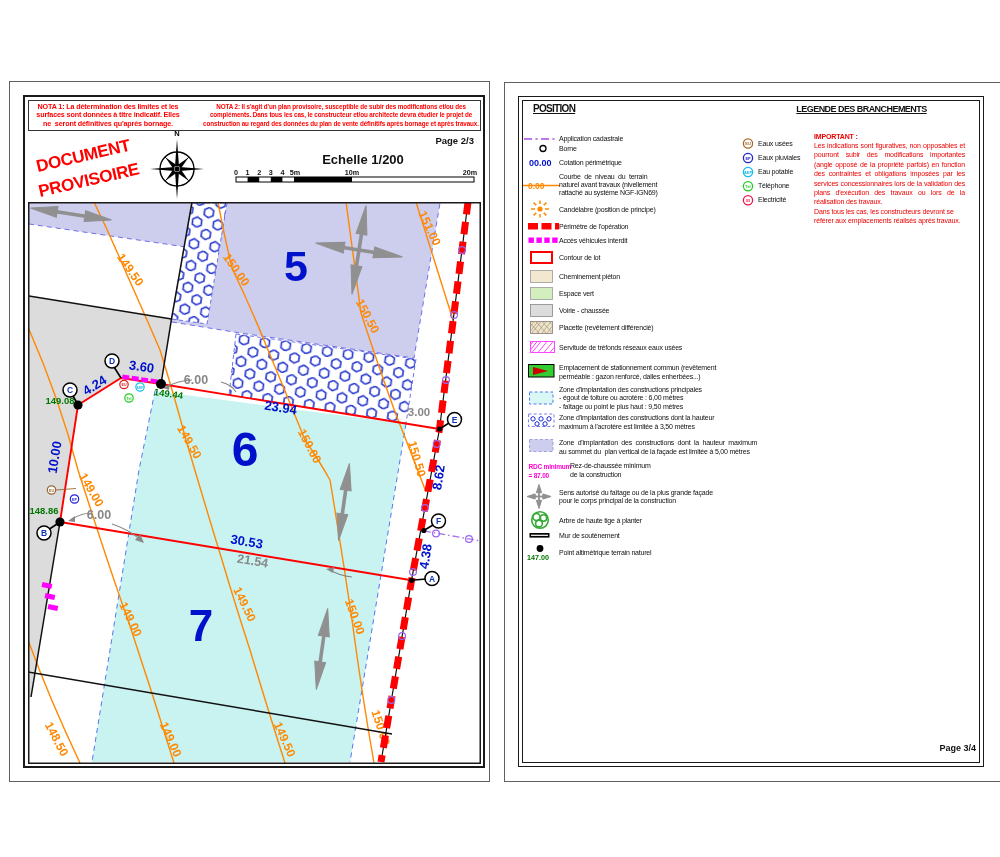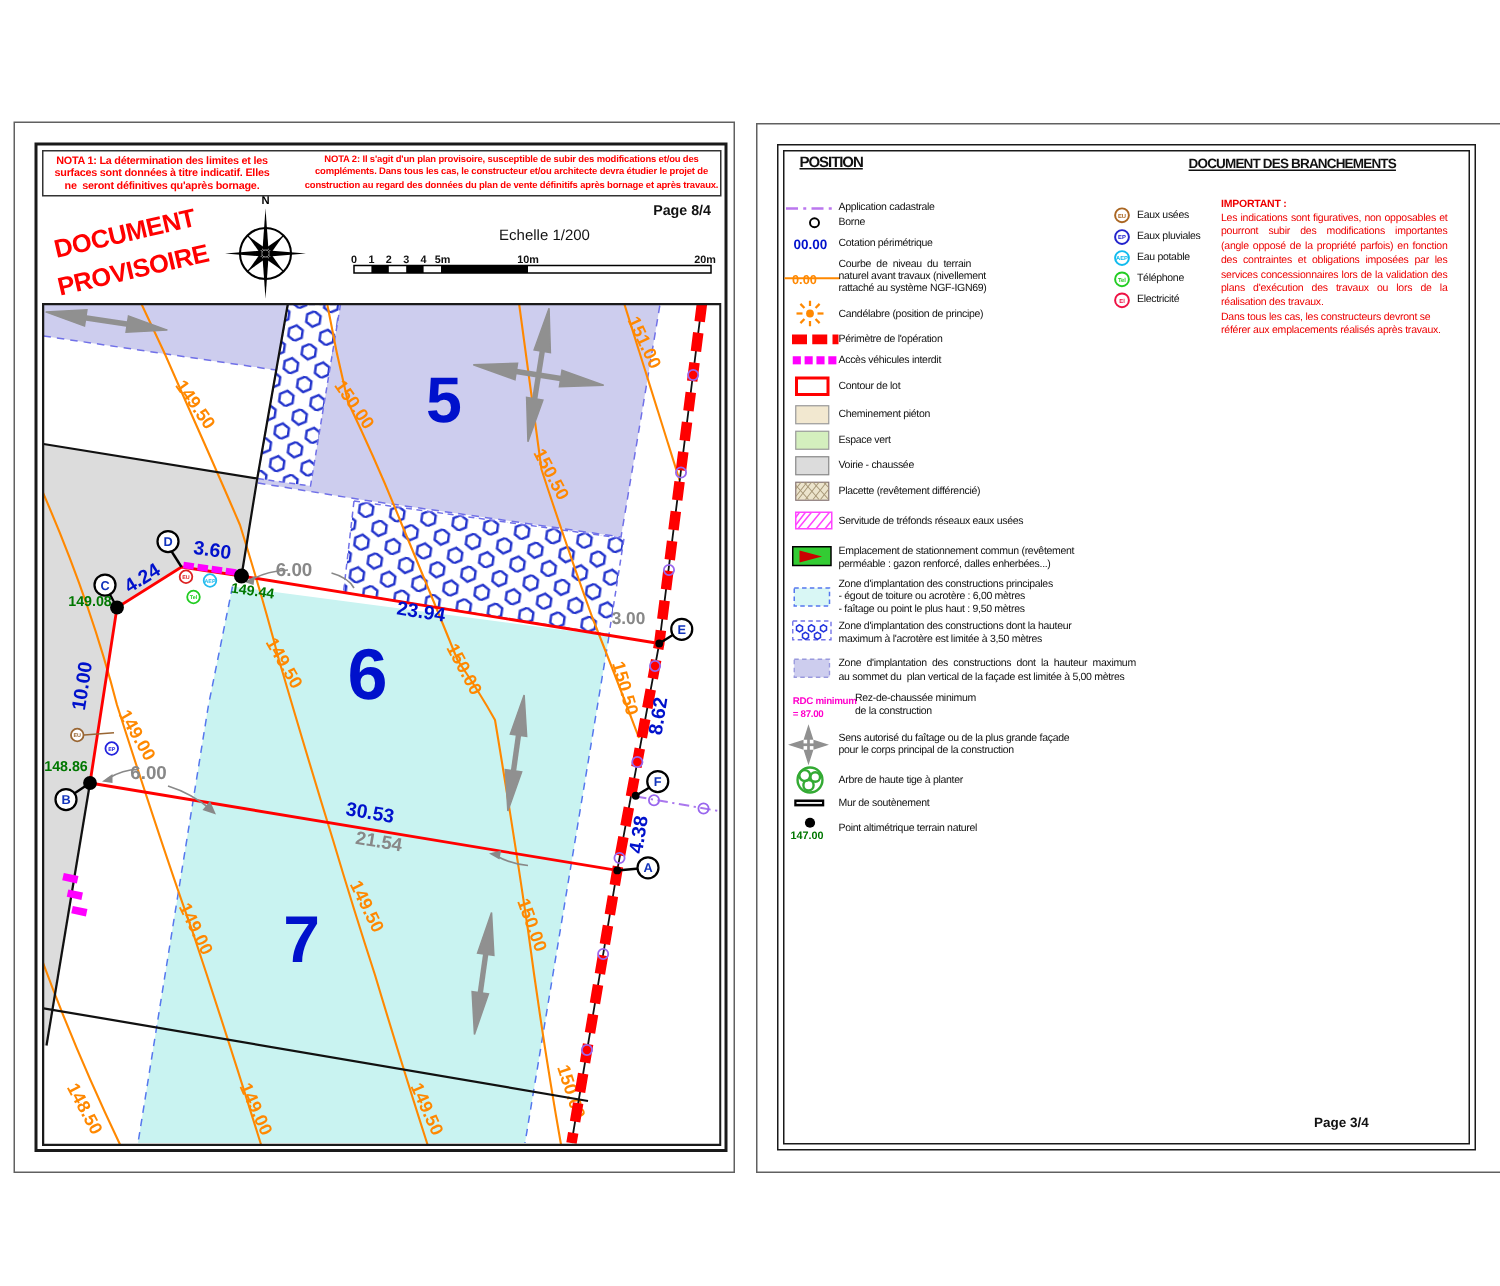--- a/index.html
+++ b/index.html
@@ -15,23 +15,23 @@
 <div class="abs" style="left:23px;top:95px;width:458px;height:669px;border:2px solid #1a1a1a;"></div>
 
 <div class="abs" style="left:28px;top:100px;width:451px;height:29px;border:1px solid #333;background:#fff;"></div>
 
 <div class="abs red" style="left:32px;top:102.5px;width:152px;font-size:7.2px;letter-spacing:-0.15px;line-height:8.9px;font-weight:bold;color:#f00;white-space:nowrap;">NOTA 1: La détermination des limites et les<br>surfaces sont données à titre indicatif. Elles<br>ne&nbsp; seront définitives qu'après bornage.</div>
 
 <div class="abs red" style="left:203px;top:102.5px;width:276px;font-size:6.3px;letter-spacing:-0.1px;line-height:8.9px;font-weight:bold;color:#f00;white-space:nowrap;">NOTA 2: Il s'agit d'un plan provisoire, susceptible de subir des modifications et/ou des<br>compléments. Dans tous les cas, le constructeur et/ou architecte devra étudier le projet de<br>construction au regard des données du plan de vente définitifs après bornage et après travaux.</div>
 
 <div class="abs" style="left:30px;top:143px;width:112px;transform:rotate(-13deg);transform-origin:50% 50%;color:#f00;font-weight:bold;font-size:17px;line-height:25px;text-align:center;letter-spacing:-0.3px;">DOCUMENT PROVISOIRE</div>
 
-<div class="abs" style="left:374px;top:135px;width:100px;text-align:right;font-size:9.5px;font-weight:bold;color:#111;">Page 8/4</div>
-
-<div class="abs" style="left:263px;top:152px;width:200px;text-align:center;font-size:10px;font-weight:normal;color:#111;">Echelle 1/200</div>
+<div class="abs" style="left:374px;top:135px;width:100px;text-align:right;font-size:9.5px;font-weight:bold;color:#111;">Page 2/3</div>
+
+<div class="abs" style="left:263px;top:152px;width:200px;text-align:center;font-size:13px;font-weight:bold;color:#111;">Echelle 1/200</div>
 
 <svg class="abs" style="left:146px;top:130px;" width="62" height="72" viewBox="0 0 62 72">
   <g transform="translate(31,39)">
     <circle r="17" fill="none" stroke="#000" stroke-width="1.4"></circle>
     <g stroke="#000" stroke-width="0.8">
       <line x1="-12" y1="-12" x2="12" y2="12"></line>
       <line x1="-12" y1="12" x2="12" y2="-12"></line>
     </g>
     <g fill="#000">
       <polygon points="0,-30 2,-2.5 -2,-2.5"></polygon>
@@ -299,21 +299,21 @@
 </svg>
 
 <div class="abs" style="left:504px;top:82px;width:500px;height:698px;border:1px solid #606060;background:#fff;"></div>
 
 <div class="abs" style="left:518px;top:96px;width:464px;height:669px;border:1.5px solid #1a1a1a;"></div>
 
 <div class="abs" style="left:522px;top:100px;width:456px;height:661px;border:1.5px solid #1a1a1a;"></div>
 
 <div class="abs" style="left:533px;top:103px;font-size:10px;letter-spacing:-0.7px;font-weight:bold;text-decoration:underline;color:#111;">POSITION</div>
 
-<div class="abs" style="left:780px;top:104px;width:163px;text-align:center;font-size:9px;letter-spacing:-0.55px;font-weight:bold;text-decoration:underline;color:#111;">DOCUMENT DES BRANCHEMENTS</div>
+<div class="abs" style="left:780px;top:104px;width:163px;text-align:center;font-size:9px;letter-spacing:-0.55px;font-weight:bold;text-decoration:underline;color:#111;">LEGENDE DES BRANCHEMENTS</div>
 
 <svg class="abs" style="left:518px;top:96px;" width="250" height="480" viewBox="518 96 250 480">
 
   <path d="M524,139 L556,139" stroke="#bb77ee" stroke-width="1.8" stroke-dasharray="8 3.5 2 3.5"></path>
 
   <circle cx="543" cy="148.5" r="3" fill="none" stroke="#000" stroke-width="1.3"></circle>
 
   <text x="529" y="166" font-size="9" font-weight="bold" fill="#0011cc">00.00</text>
 
   <path d="M523,185.5 L560,185.5" stroke="#ff8800" stroke-width="1.3"></path>
@@ -454,13 +454,13 @@
 <div class="abs" style="left:758px;top:168.1px;font-size:7px;letter-spacing:-0.2px;color:#111;">Eau potable</div>
 <div class="abs" style="left:758px;top:182.3px;font-size:7px;letter-spacing:-0.2px;color:#111;">Téléphone</div>
 <div class="abs" style="left:758px;top:196.3px;font-size:7px;letter-spacing:-0.2px;color:#111;">Electricité</div>
 
 <div class="abs" style="left:814px;top:131.6px;width:151px;font-size:7px;letter-spacing:-0.15px;line-height:9.4px;color:#ee0000;">
 <b>IMPORTANT :</b><br>
 <span style="display:block;text-align:justify;">Les indications sont figuratives, non opposables et pourront subir des modifications importantes (angle opposé de la propriété parfois) en fonction des contraintes et obligations imposées par les services concessionnaires lors de la validation des plans d'exécution des travaux ou lors de la réalisation des travaux.</span>
 <span style="display:block;">Dans tous les cas, les constructeurs devront se référer aux emplacements réalisés après travaux.</span>
 </div>
 
-<div class="abs" style="left:876px;top:743px;width:100px;font-size:9px;font-weight:bold;color:#111;">Page 3/4</div>
+<div class="abs" style="left:876px;top:743px;width:100px;text-align:right;font-size:9px;font-weight:bold;color:#111;">Page 3/4</div>
 
 </body></html>

